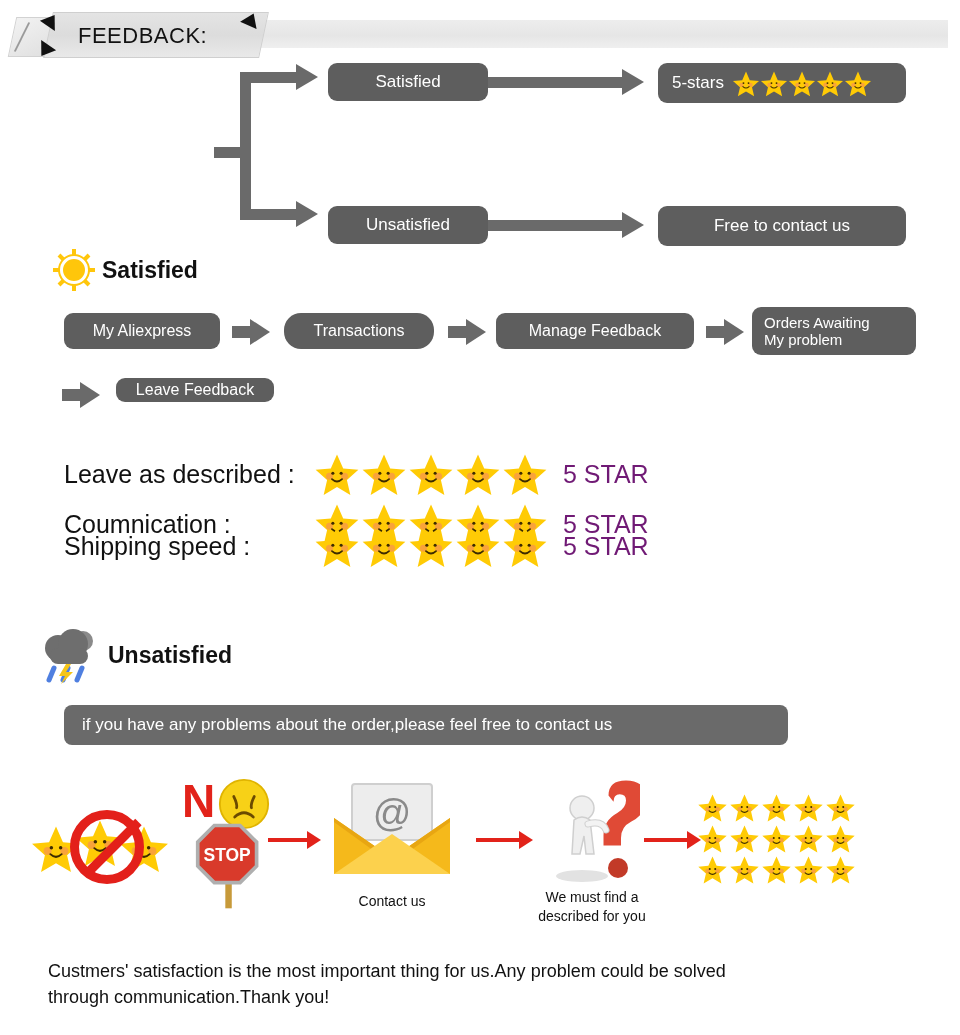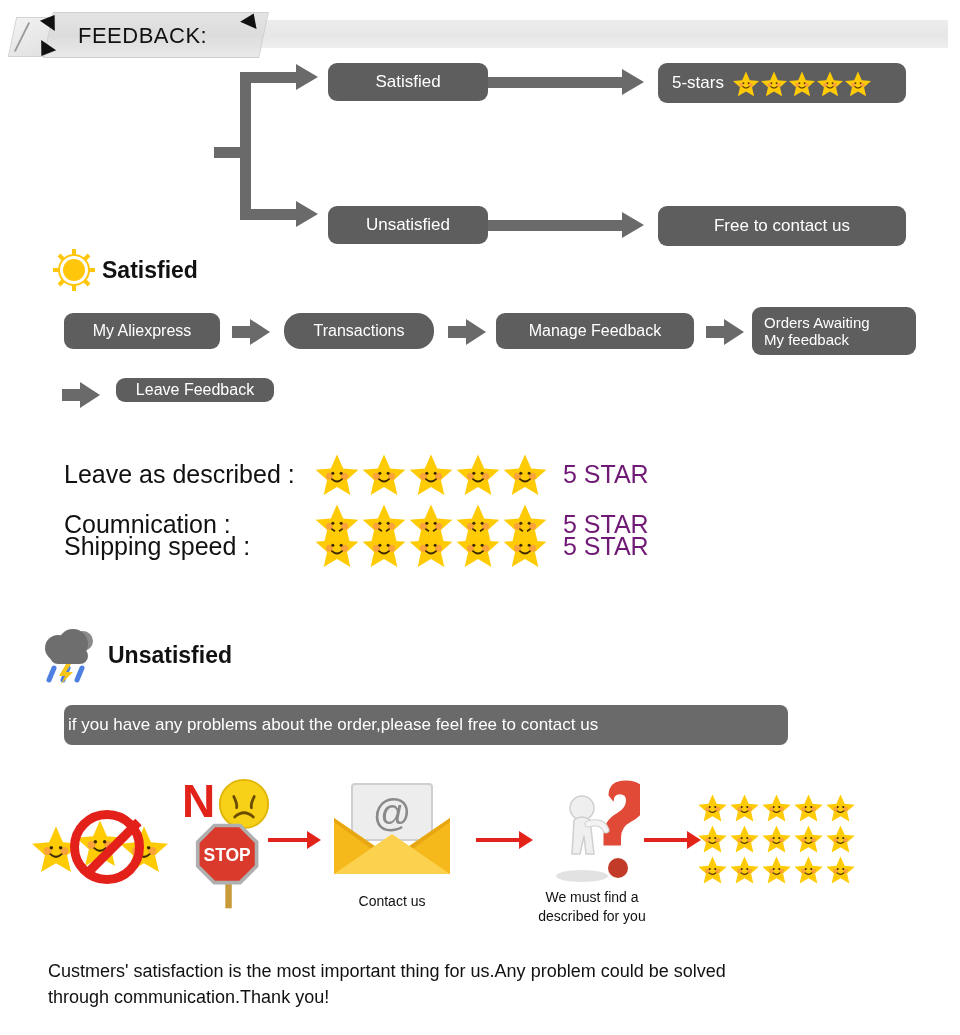--- a/index.html
+++ b/index.html
@@ -88,21 +88,21 @@
       border-top:13px solid transparent; border-bottom:13px solid transparent; border-left:20px solid #6a6a6a; }
   .rate-row { position:absolute; display:flex; align-items:center; height:48px; }
   .rate-label { width:250px; font-size:25px; color:#111; font-family:"Liberation Sans", sans-serif; }
   .rate-stars { display:flex; align-items:center; gap:1px; width:235px; }
   .rate-score { font-size:25px; color:#701a75; margin-left:14px; }
 
   
   #contact-bar {
     position:absolute; left:64px; top:705px; width:724px; height:40px;
     background:#6a6a6a; color:#fff; border-radius:8px;
-    display:flex; align-items:center; padding-left:4px;
+    display:flex; align-items:center; padding-left:18px;
     font-size:17px;
   }
 
   
   #bottom-illu { position:absolute; left:0; top:770px; width:960px; height:180px; }
   .red-arrow { position:absolute; height:4px; background:#e2231a; }
   .red-arrow:after {
     content:""; position:absolute; right:-13px; top:-7px; width:0; height:0;
     border-top:9px solid transparent; border-bottom:9px solid transparent;
     border-left:14px solid #e2231a;
@@ -250,21 +250,21 @@
   <span class="shaft"></span>
     <span class="head"></span>
 </div>
 <div class="pill" style="left:496px; top:313px; width:198px; height:36px; font-size:16px;">Manage Feedback</div>
 <div class="blockarrow" style="left:706px; top:319px;">
   <span class="shaft"></span>
     <span class="head"></span>
 </div>
 <div class="pill" style="left:752px; top:307px; width:164px; height:48px; font-size:15px; flex-direction:column; align-items:flex-start; justify-content:center; padding-left:12px; text-align:left;">
   <span>Orders Awaiting</span>
-  <span>My feedback</span>
+  <span>My problem</span>
 </div>
 
 <div class="blockarrow" style="left:62px; top:382px;">
   <span class="shaft"></span>
     <span class="head"></span>
 </div>
 <div class="pill" style="left:116px; top:378px; width:158px; height:24px; font-size:16px;">Leave Feedback</div>
 
 <div class="rate-row" style="left:64px; top:450px;">
   <span class="rate-label">Leave as described :</span>

